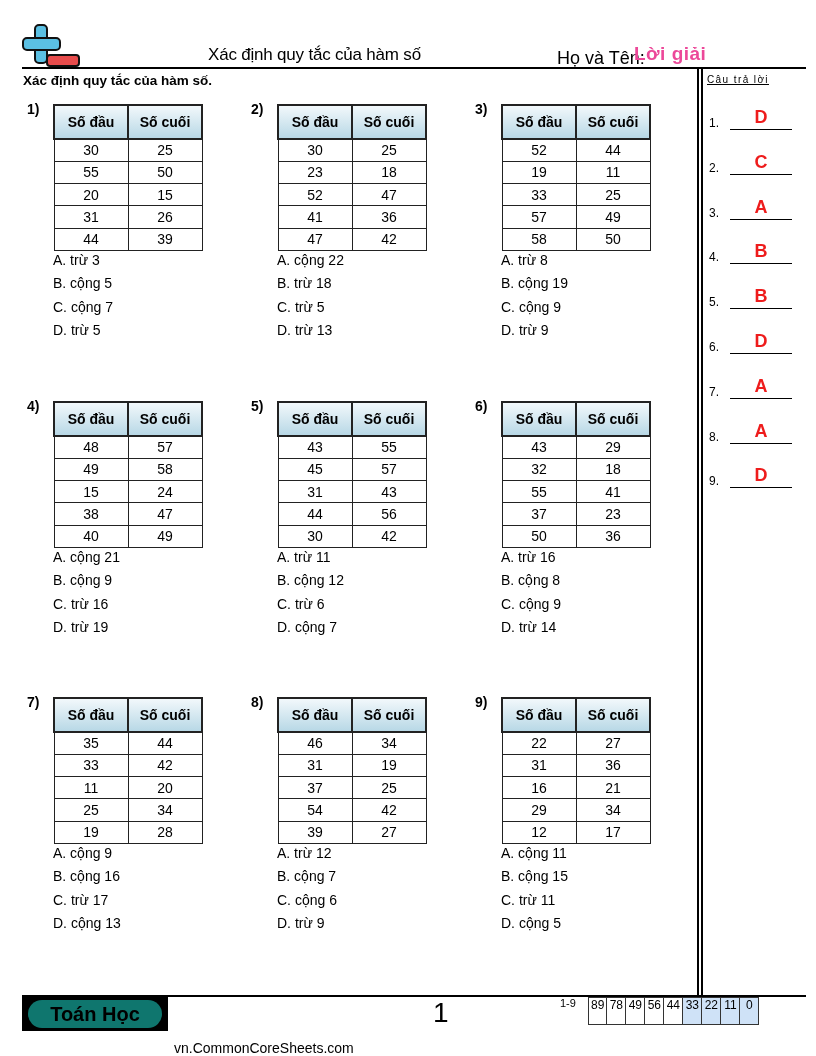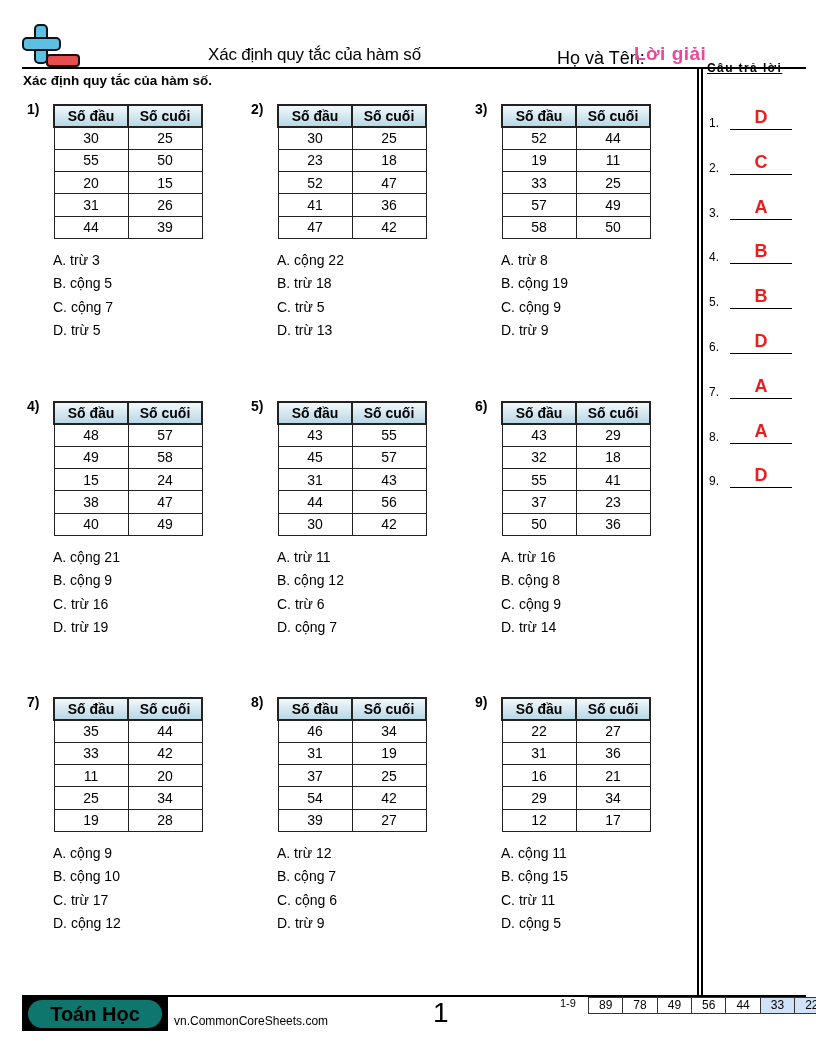--- a/index.html
+++ b/index.html
@@ -16,44 +16,44 @@
   .title { position: absolute; left: 208px; top: 45px; font-size: 17px; font-family: "Liberation Sans", sans-serif; letter-spacing: -0.2px; }
   .name-label { position: absolute; left: 557px; top: 48px; font-size: 18px; }
   .name-value { position: absolute; left: 634px; top: 43px; font-size: 19px; font-weight: bold; color: #ec4899; letter-spacing: 0.5px; }
   .header-rule { position: absolute; left: 22px; top: 67px; width: 784px; height: 2px; background: #000; }
 
   .instructions { position: absolute; left: 23px; top: 73px; font-size: 13.5px; font-weight: bold; }
 
   
   .vrule1 { position: absolute; left: 697px; top: 68px; width: 2px; height: 928px; background: #000; }
   .vrule2 { position: absolute; left: 701px; top: 68px; width: 2px; height: 928px; background: #000; }
-  .answers-title { position: absolute; left: 707px; top: 61px; font-size: 12px; font-weight: bold; text-decoration: underline; letter-spacing: 1.4px; }
+  .answers-title { position: absolute; left: 707px; top: 74px; font-size: 10px; font-weight: normal; text-decoration: underline; letter-spacing: 1.4px; }
   .ans-row { position: absolute; left: 709px; width: 84px; height: 22px; }
   .ans-num { position: absolute; left: 0; bottom: 0; font-size: 12px; }
   .ans-line { position: absolute; left: 21px; bottom: 0; width: 62px; height: 1px; background: #000; }
   .ans-val { position: absolute; left: 21px; width: 62px; bottom: 2px; text-align: center; font-size: 18px; font-weight: bold; color: #ee1c1c; }
 
   
   .problem { position: absolute; width: 200px; height: 240px; }
   .pnum { position: absolute; left: 0; top: 0; font-size: 14px; font-weight: bold; }
   table.ftable { position: absolute; left: 26px; top: 3px; border-collapse: collapse; }
   table.ftable th, table.ftable td { border: 1px solid #222; width: 74px; text-align: center; font-size: 14px; }
-  table.ftable th { height: 22px; font-weight: bold; background: linear-gradient(#f2f8fb, #b8d8e6); border: 2px solid #222; }
+  table.ftable th { height: 34px; font-weight: bold; background: linear-gradient(#f2f8fb, #b8d8e6); border: 2px solid #222; }
   table.ftable td { height: 22.3px; }
   .choices { position: absolute; left: 26px; top: 148px; font-size: 14px; line-height: 23.3px; }
 
   
   .footer-rule { position: absolute; left: 22px; top: 995px; width: 784px; height: 2px; background: #000; }
   .brand-box { position: absolute; left: 22px; top: 997px; width: 146px; height: 34px; background: #000; }
   .brand-pill { position: absolute; left: 6px; top: 3px; width: 134px; height: 28px; background: #0f766e; border-radius: 14px; text-align: center; font-size: 20px; font-weight: bold; line-height: 28px; }
-  .site { position: absolute; left: 174px; top: 1014px; font-size: 12px; }
+  .site { position: absolute; left: 174px; top: 1040px; font-size: 14px; }
   .page-num { position: absolute; left: 433px; top: 997px; font-size: 28px; }
   .range { position: absolute; left: 560px; top: 997px; font-size: 11px; }
   .scores { position: absolute; left: 588px; top: 997px; display: flex; border-collapse: collapse; }
-  .score { height: 17px; border: 1px solid #333; border-left: none; font-size: 12px; text-align: center; line-height: 15px; padding: 0 10px; min-width: 19px; }
+  .score { height: 28px; border: 1px solid #333; border-left: none; font-size: 12px; text-align: center; line-height: 15px; padding: 0 2px; min-width: 19px; }
   .score:first-child { border-left: 1px solid #333; }
   .score.hl { background: #cfe2f7; }
 </style>
 </head>
 <body>
 
 <div class="logo">
   <div class="plus-v"></div>
   <div class="plus-h"></div>
   <div class="plus-v-fill"></div>
@@ -365,23 +365,23 @@
             <td>34</td>
           </tr>
           <tr>
             <td>19</td>
             <td>28</td>
           </tr>
         </tbody>
       </table>
       <div class="choices">
         <div>A. cộng 9</div>
-        <div>B. cộng 10</div>
+        <div>B. cộng 16</div>
         <div>C. trừ 17</div>
-        <div>D. cộng 12</div>
+        <div>D. cộng 13</div>
       </div>
     </div>
     <div class="problem" style="left: 251px; top: 694px;">
       <div class="pnum">8)</div>
       <table class="ftable">
         <tbody>
           <tr>
             <th>Số đầu</th>
             <th>Số cuối</th>
           </tr>

